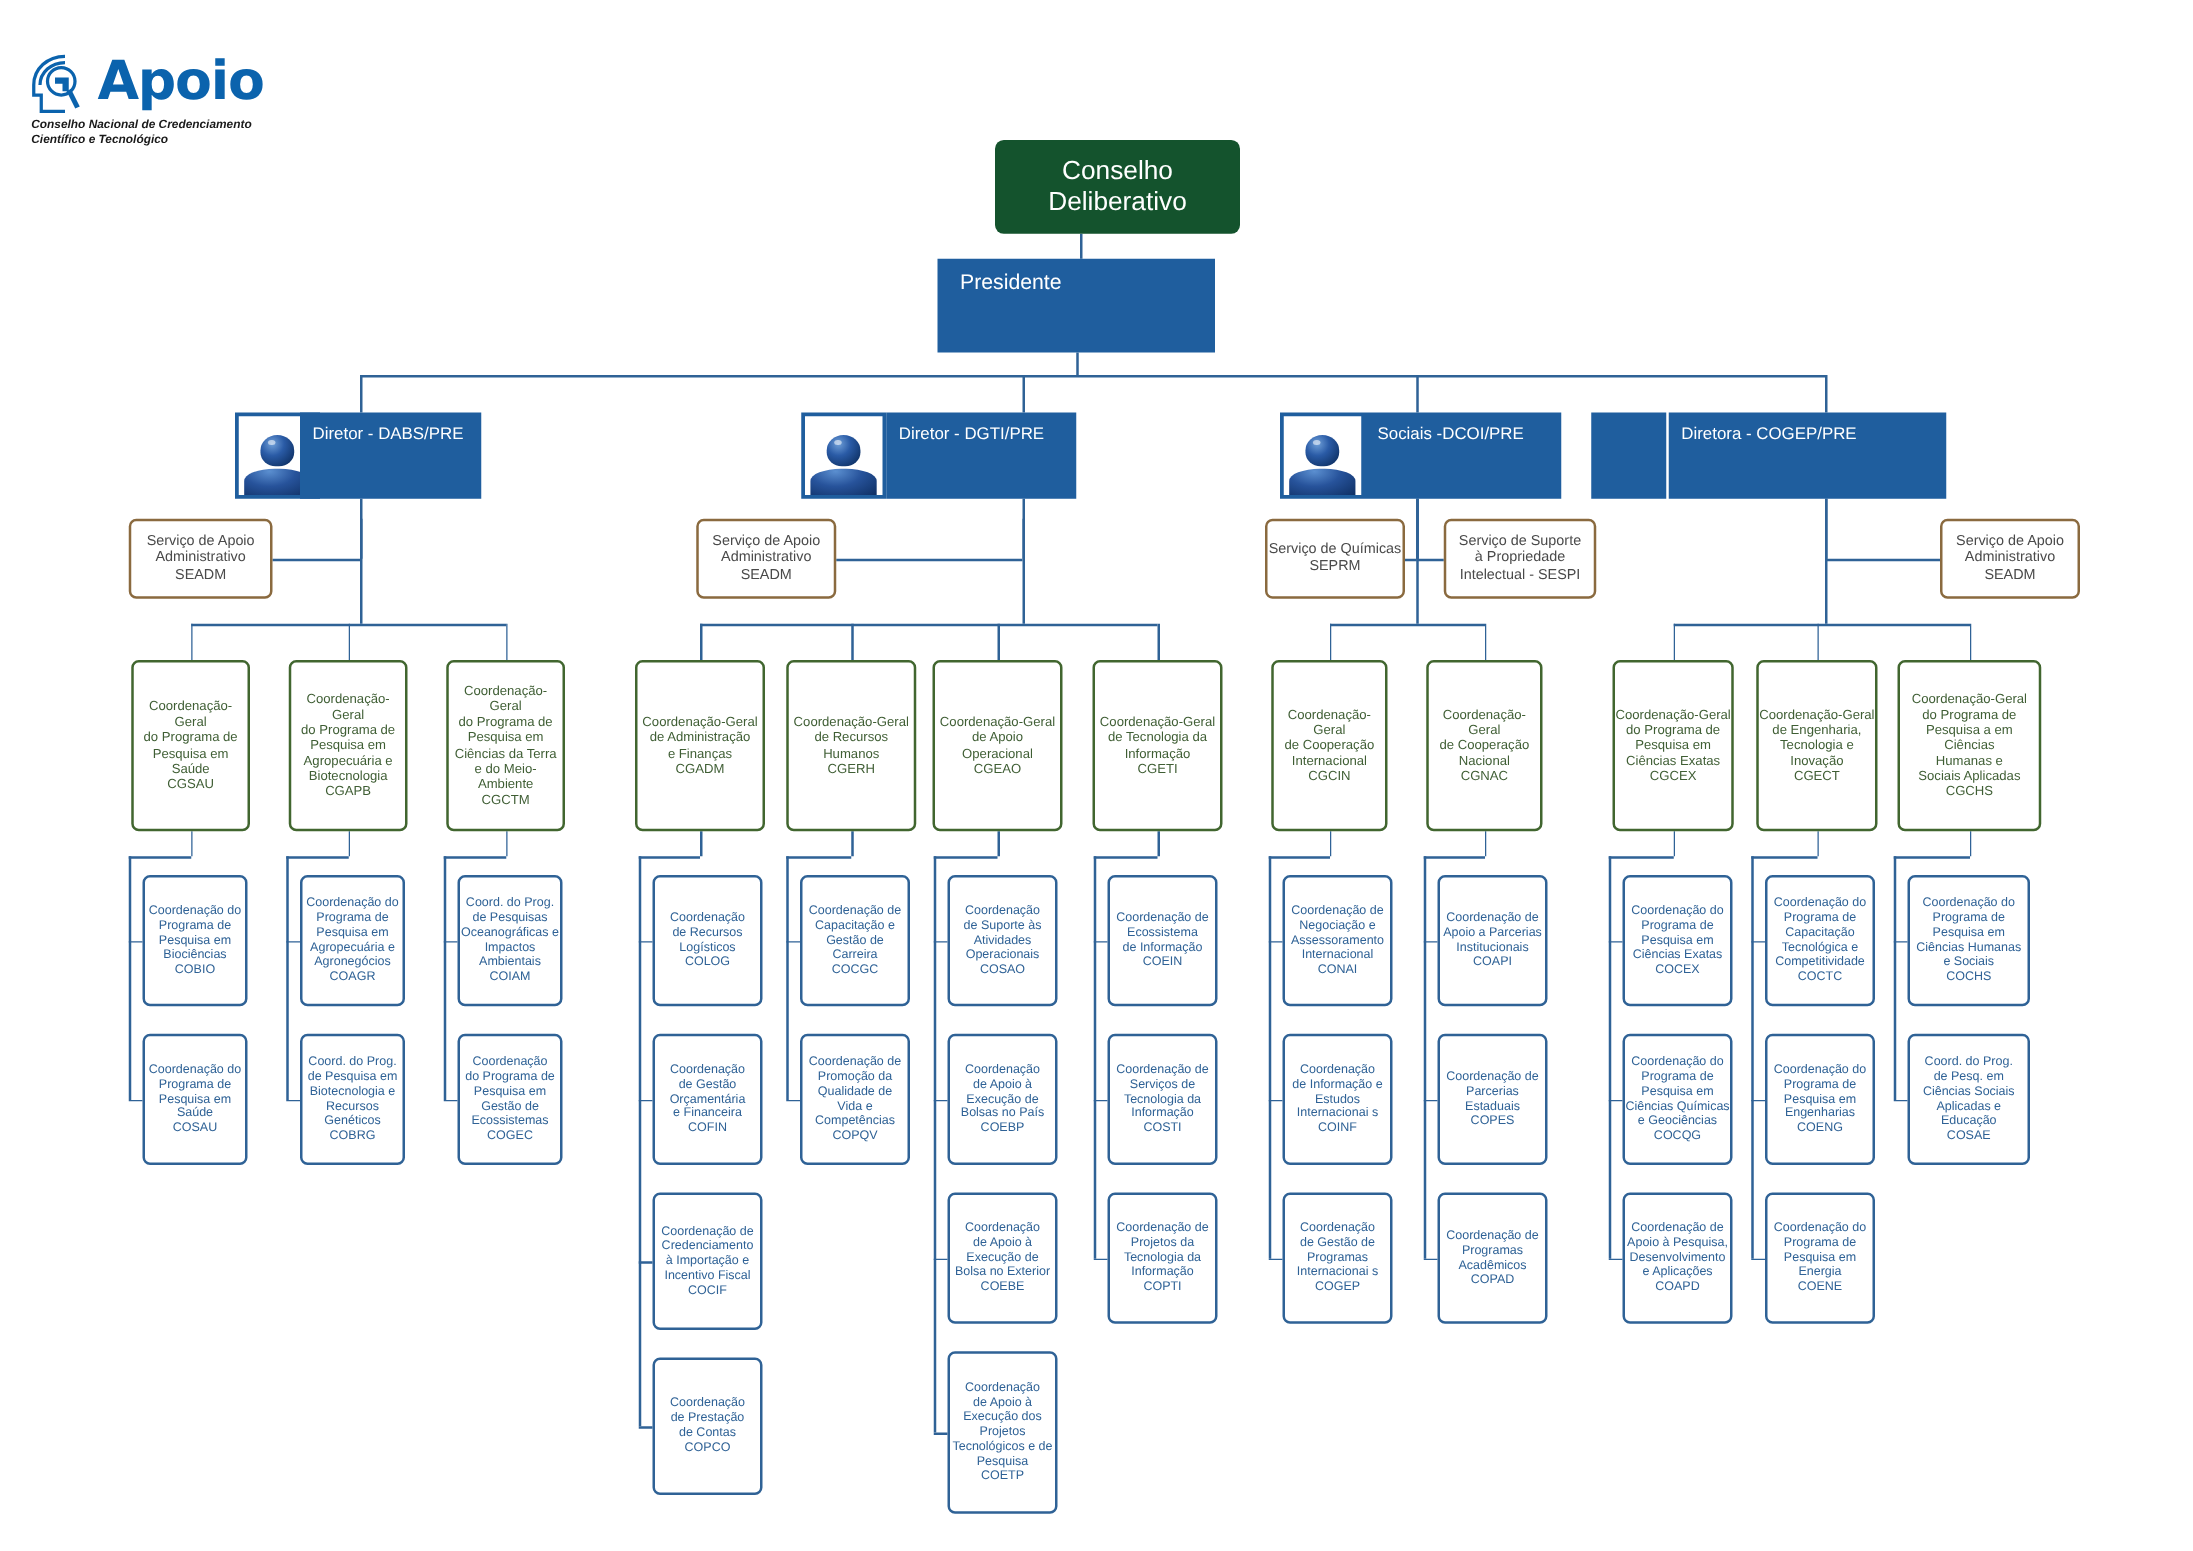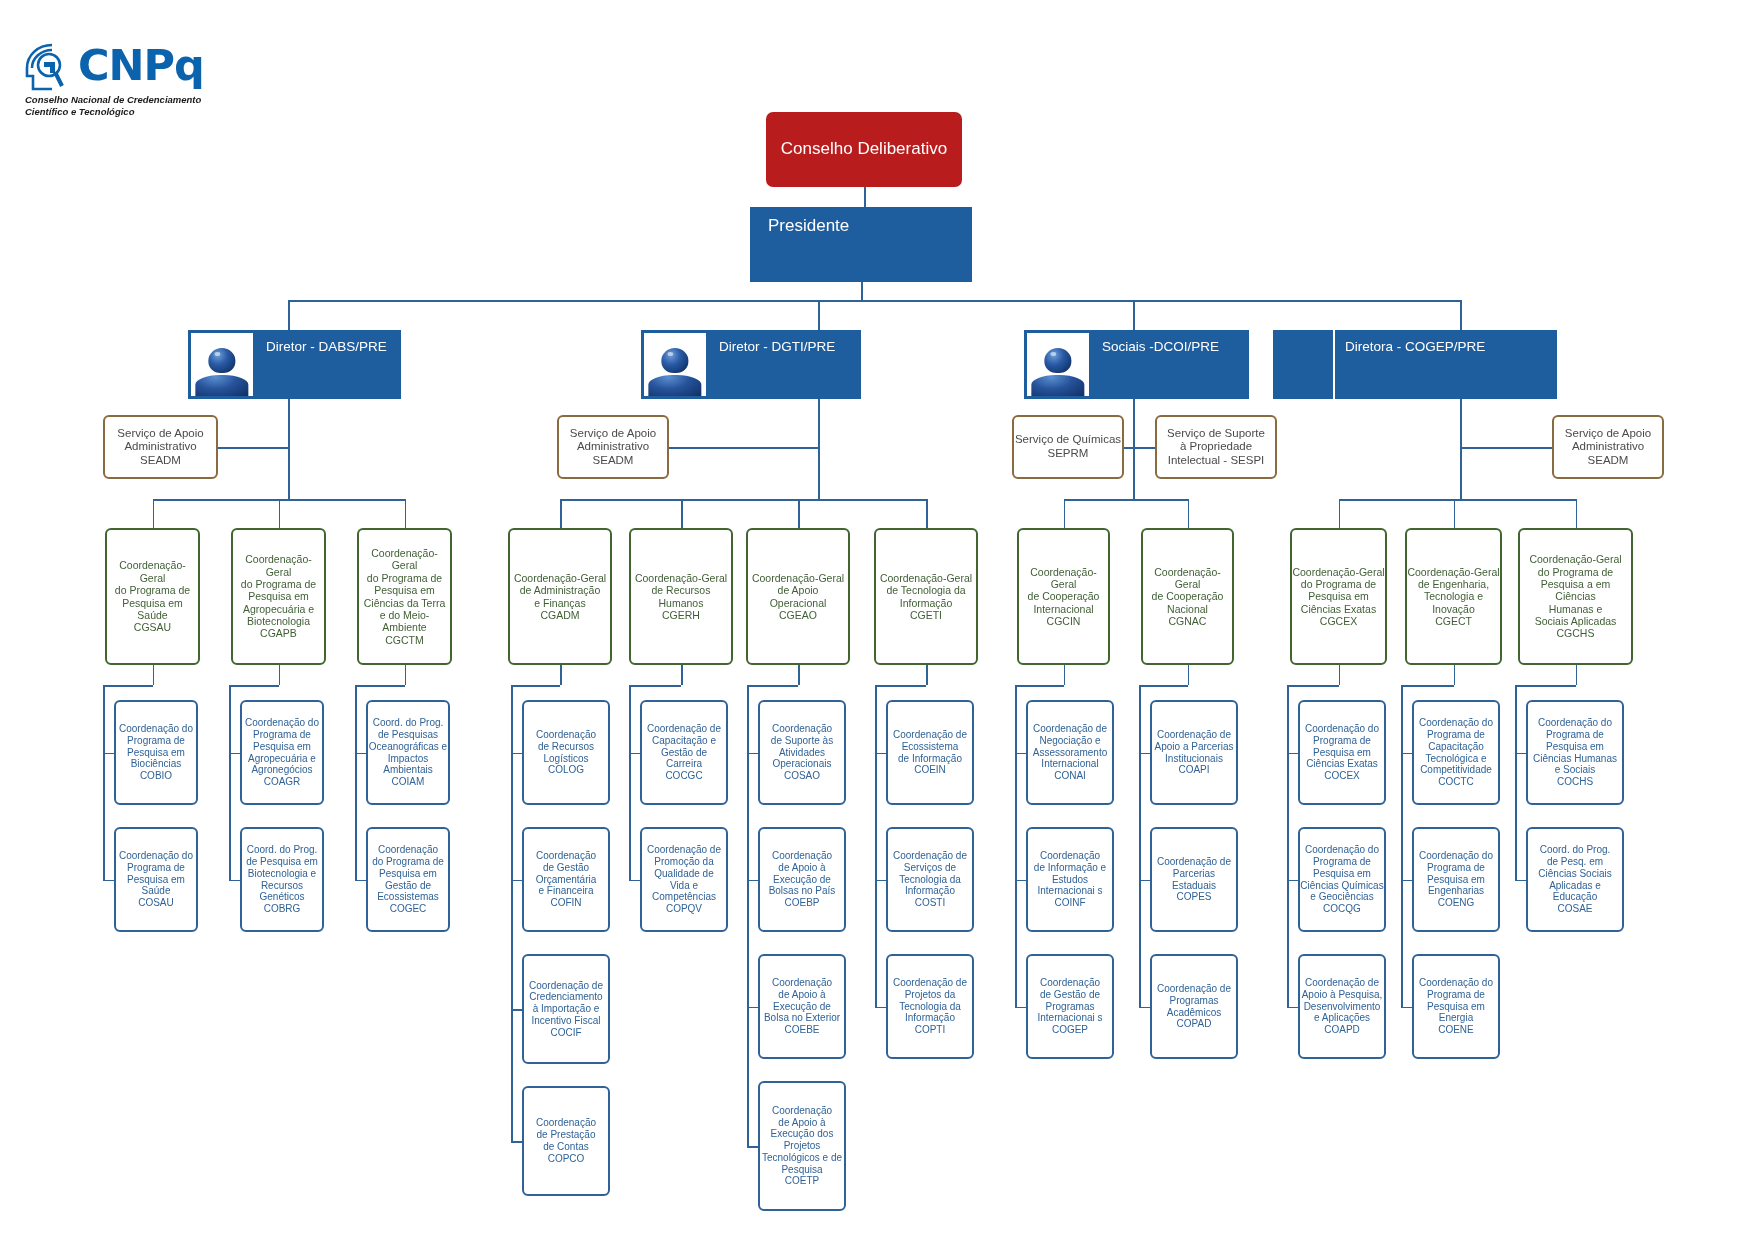--- a/index.html
+++ b/index.html
@@ -33,24 +33,25 @@
 
   
   .node {
     position: absolute;
     display: flex; align-items: center; justify-content: center;
     text-align: center;
     line-height: 1.18;
     white-space: pre-line;
   }
   .node.council {
-    background: #b91c1c; color: #ffffff;
+    background: #14532d; color: #ffffff;
     border-radius: 7px;
-    font-size: 17px; font-weight: 400;
+    font-size: 21px; font-weight: 400;
     font-family: "Liberation Sans", sans-serif;
+    margin-left: 30px;
   }
   .node.president {
     background: #1f5e9e; color: #ffffff;
     font-size: 17px;
     align-items: flex-start; justify-content: flex-start;
     padding: 9px 0 0 18px;
   }
   .node.director {
     background: #1f5e9e; color: #ffffff;
     font-size: 13.5px;
@@ -132,21 +133,21 @@
   <div id="logo">
     <svg class="mark" viewBox="0 0 54 52">
       <g fill="none" stroke="#0b63ad" stroke-width="2.6">
         <path d="M30 3 C16 3 5 13 5 26 L5 34 L11 34 L11 47 L30 47"></path>
         <path d="M30 8 C19 8 10 16 10 26"></path>
         <circle cx="27" cy="23" r="11"></circle>
       </g>
       <path d="M22 20 L33 20 L33 31 L28 31 L28 25 L22 25 Z" fill="#0b63ad"></path>
       <path d="M33 30 L40 44" stroke="#0b63ad" stroke-width="4" fill="none"></path>
     </svg>
-    <div class="wordmark">CNPq</div>
+    <div class="wordmark">Apoio</div>
     <div class="tagline">Conselho Nacional de Credenciamento
 Científico e Tecnológico</div>
   </div>
 
   <div id="lines">
       <div class="ln v" style="left: 864px; top: 187px; height: 20px;"></div>
       <div class="ln v" style="left: 861px; top: 282px; height: 18px;"></div>
       <div class="ln h" style="left: 288px; top: 300px; width: 1172px;"></div>
       <div class="ln v" style="left: 288px; top: 300px; height: 30px;"></div>
       <div class="ln v" style="left: 818px; top: 300px; height: 30px;"></div>
@@ -253,21 +254,21 @@
       <div class="ln v" style="left: 1515px; top: 685px; height: 194.5px;"></div>
     </div>
 
   <div id="nodes">
       <div class="node council" style="left: 766px; top: 112px; width: 196px; height: 75px;"><span>Conselho Deliberativo</span></div>
       <div class="node president" style="left: 750px; top: 207px; width: 222px; height: 75px;"><span>Presidente</span></div>
       <div class="director-photo" style="left: 188px; top: 330px; width: 68px; height: 69px;">
         <div class="head"></div>
         <div class="shoulders"></div>
       </div>
-      <div class="node director" style="left: 256px; top: 330px; width: 145px; height: 69px;"><span>Diretor - DABS/PRE</span></div>
+      <div class="node director" style="left: 240px; top: 330px; width: 145px; height: 69px;"><span>Diretor - DABS/PRE</span></div>
       <div class="director-photo" style="left: 641px; top: 330px; width: 68px; height: 69px;">
         <div class="head"></div>
         <div class="shoulders"></div>
       </div>
       <div class="node director" style="left: 709px; top: 330px; width: 152px; height: 69px;"><span>Diretor - DGTI/PRE</span></div>
       <div class="director-photo" style="left: 1024px; top: 330px; width: 68px; height: 69px;">
         <div class="head"></div>
         <div class="shoulders"></div>
       </div>
       <div class="node director" style="left: 1092px; top: 330px; width: 157px; height: 69px;"><span>Sociais -DCOI/PRE</span></div>

